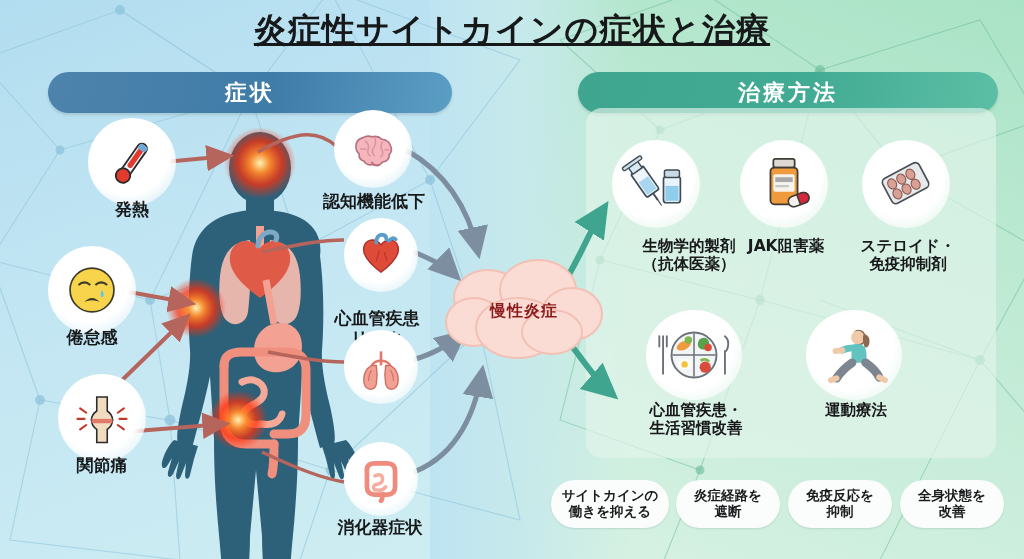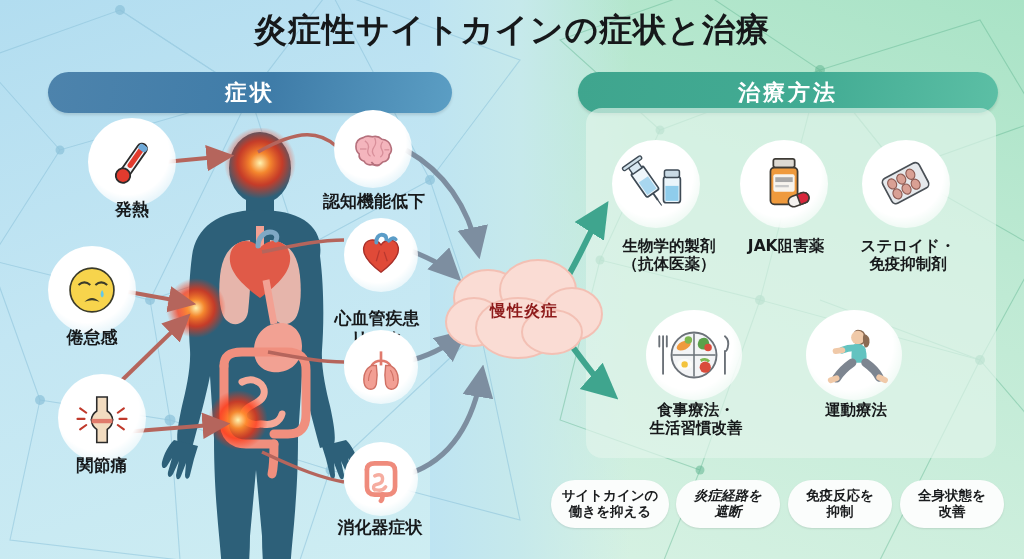--- a/index.html
+++ b/index.html
@@ -23,21 +23,21 @@
   
   .hdr{position:absolute;height:41px;border-radius:21px;display:flex;
     align-items:center;justify-content:center;color:#fff;font-weight:bold;
     letter-spacing:3px;font-size:22px;box-shadow:0 2px 3px rgba(0,0,0,.12);}
   .hdr-left{left:48px;top:72px;width:404px;
     background:linear-gradient(100deg,#4d83ac 0%,#3f7ca8 55%,#5b9ec4 100%);}
   .hdr-right{left:578px;top:72px;width:420px;
     background:linear-gradient(100deg,#3fa58e 0%,#42ab93 55%,#5cbfa5 100%);}
 
   .title{position:absolute;left:0;top:8px;width:1024px;text-align:center;
-    font-size:33px;font-weight:bold;color:#16181a;letter-spacing:1px;}
+    font-size:33px;font-weight:bold;color:#16181a;letter-spacing:1px;text-decoration:underline;}
 
   
   .tx-panel{position:absolute;left:586px;top:108px;width:410px;height:350px;
     border-radius:16px;background:rgba(226,245,235,.66);}
   .bub-soft{position:absolute;border-radius:50%;
     background:radial-gradient(circle at 45% 40%,#ffffff 58%,rgba(255,255,255,.55) 78%,rgba(255,255,255,0) 100%);
     display:flex;align-items:center;justify-content:center;}
 
   .cap{position:absolute;text-align:center;font-weight:bold;color:#17191b;
     line-height:1.14;}
@@ -353,21 +353,21 @@
         <rect x="20" y="6" width="12" height="9" fill="#d8e8f2" stroke="#3e4a55" stroke-width="1.6"></rect>
         <rect x="14" y="3" width="24" height="4" rx="2" fill="#cfe0ea" stroke="#3e4a55" stroke-width="1.4"></rect>
         <path d="M26 44 v9" stroke="#3e4a55" stroke-width="2"></path>
         <path d="M26 53 v7" stroke="#3e4a55" stroke-width="1.2"></path>
       </g>
       <rect x="44" y="24" width="18" height="28" rx="3" fill="#eaf5fb" stroke="#3e4a55" stroke-width="1.8"></rect>
       <rect x="46" y="34" width="14" height="16" fill="#8fcdec"></rect>
       <rect x="45" y="17" width="16" height="8" rx="2" fill="#c9dae5" stroke="#3e4a55" stroke-width="1.6"></rect>
     </svg>
   </div>
-  <div class="cap cap-r" style="left:606px;top:238px;width:126px;">
+  <div class="cap cap-r" style="left:626px;top:238px;width:126px;">
     <div>生物学的製剤</div>
     <div>（抗体医薬）</div>
   </div>
 
   <div class="bub-soft" style="left:740px;top:140px;width:88px;height:88px;">
     <svg viewBox="0 0 64 64" width="62" height="62">
       <rect x="21" y="6" width="22" height="9" rx="2" fill="#ddd9d2" stroke="#3e3b36" stroke-width="1.8"></rect>
       <rect x="18" y="15" width="28" height="38" rx="4" fill="#ef9a3d" stroke="#3e3b36" stroke-width="1.8"></rect>
       <rect x="21" y="22" width="22" height="18" rx="2" fill="#f7f4ee"></rect>
       <rect x="23" y="25" width="18" height="5" fill="#a8a8a8"></rect>
@@ -413,21 +413,21 @@
       <circle cx="54" cy="45" r="6" fill="#d94c3b"></circle>
       <path d="M49 38 q6 -3 9 1" stroke="#7fb851" stroke-width="3" fill="none"></path>
       <g stroke="#6b7178" stroke-width="2" fill="none" stroke-linecap="round">
         <path d="M9 12 v12 M9 24 v28"></path>
         <path d="M5 12 v11 M13 12 v11"></path>
         <path d="M75 12 q5 4 3 12 q-1 4 -3 4 v24"></path>
       </g>
     </svg>
   </div>
   <div class="cap cap-r" style="left:626px;top:402px;width:140px;">
-    <div>食事療法・</div>
+    <div>心血管疾患・</div>
     <div>生活習慣改善</div>
   </div>
 
   <div class="bub-soft" style="left:806px;top:310px;width:96px;height:90px;">
     <svg viewBox="0 0 72 64" width="72" height="62">
       <path d="M40 6 q8 0 8 8 q0 7 -6 8 q-7 0 -7 -8 q0 -8 5 -8z" fill="#8a6a52"></path>
       <circle cx="40" cy="14" r="7" fill="#f0c9a8"></circle>
       <path d="M46 10 q7 2 6 9 q-1 6 -5 5 q-3 -8 -1 -14z" fill="#8a6a52"></path>
       <path d="M36 21 q9 -2 12 5 q2 8 0 14 h-14 q-2 -12 2 -19z" fill="#63c3c0"></path>
       <path d="M24 27 q10 -4 20 -1" stroke="#63c3c0" stroke-width="7" fill="none" stroke-linecap="round"></path>
@@ -437,21 +437,21 @@
     </svg>
   </div>
   <div class="cap cap-r" style="left:806px;top:402px;width:100px;">運動療法</div>
 
   <div class="pill" style="left:551px;top:480px;width:118px;">
     <div>
       <div>サイトカインの</div>
       <div>働きを抑える</div>
     </div>
   </div>
-  <div class="pill" style="left:676px;top:480px;width:104px;font-style:italic;">
+  <div class="pill" style="left:676px;top:480px;width:104px;">
     <div>
       <div>炎症経路を</div>
       <div>遮断</div>
     </div>
   </div>
   <div class="pill" style="left:900px;top:480px;width:104px;">
     <div>
       <div>全身状態を</div>
       <div>改善</div>
     </div>

